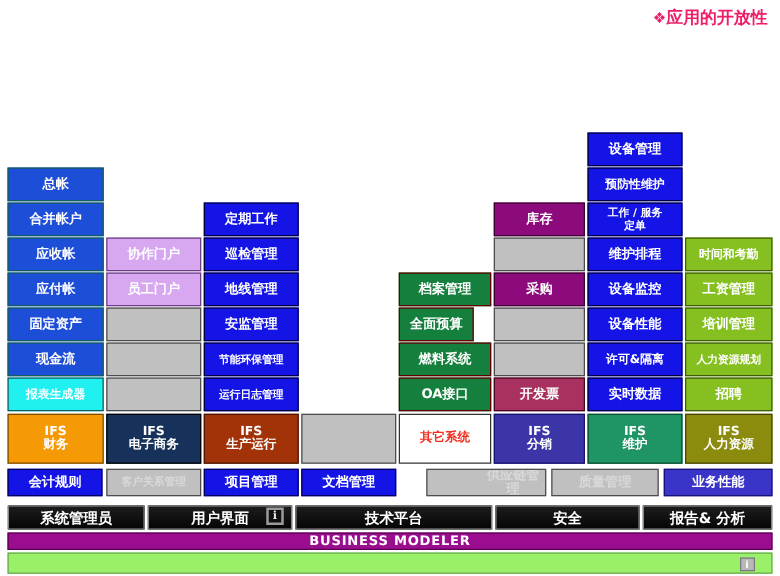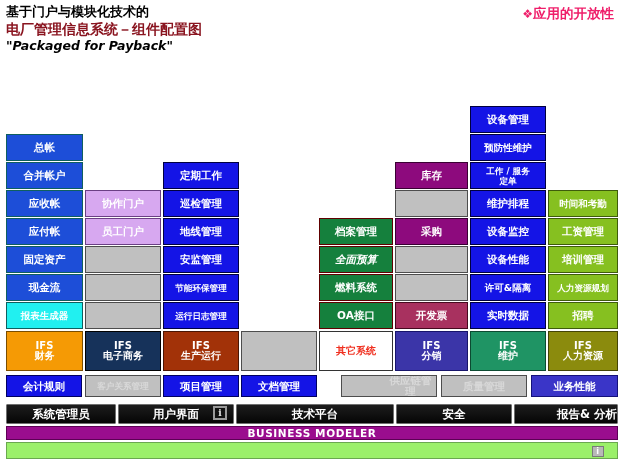--- a/index.html
+++ b/index.html
@@ -108,25 +108,20 @@
     width: 12px; height: 11px; background: #b8b8b8;
     border: 1px solid #7a7a7a; color: #ffffff;
     font-size: 8px; display: flex; align-items: center; justify-content: center;
   }
 </style>
 </head>
 <body>
 
 <div id="root">
 
-  <div class="title-block">
-    <div class="title-l1">基于门户与模块化技术的</div>
-    <div class="title-l2">电厂管理信息系统－组件配置图</div>
-    <div class="title-l3">"Packaged for Payback"</div>
-  </div>
 
   <div class="openness" id="open-app">
     <span class="bullet">❖</span><span>应用的开放性</span>
   </div>
 
   <div id="modules">
       <div class="box c-teal" style="left: 6px; top: 134px; width: 77px; height: 27px;">总帐</div>
       <div class="box c-teal" style="left: 6px; top: 162px; width: 77px; height: 27px;">合并帐户</div>
       <div class="box c-teal" style="left: 6px; top: 190px; width: 77px; height: 27px;">应收帐</div>
       <div class="box c-teal" style="left: 6px; top: 218px; width: 77px; height: 27px;">应付帐</div>
@@ -138,21 +133,21 @@
       <div class="box c-gray" style="left: 85px; top: 246px; width: 76px; height: 27px;"></div>
       <div class="box c-gray" style="left: 85px; top: 274px; width: 76px; height: 27px;"></div>
       <div class="box c-gray" style="left: 85px; top: 302px; width: 76px; height: 27px;"></div>
       <div class="box c-blue" style="left: 163px; top: 162px; width: 76px; height: 27px;">定期工作</div>
       <div class="box c-blue" style="left: 163px; top: 190px; width: 76px; height: 27px;">巡检管理</div>
       <div class="box c-blue" style="left: 163px; top: 218px; width: 76px; height: 27px;">地线管理</div>
       <div class="box c-blue" style="left: 163px; top: 246px; width: 76px; height: 27px;">安监管理</div>
       <div class="box c-blue tiny" style="left: 163px; top: 274px; width: 76px; height: 27px;">节能环保管理</div>
       <div class="box c-blue tiny" style="left: 163px; top: 302px; width: 76px; height: 27px;">运行日志管理</div>
       <div class="box c-red" style="left: 319px; top: 218px; width: 74px; height: 27px;">档案管理</div>
-      <div class="box c-red" style="left: 319px; top: 246px; width: 74px; height: 27px; font-style: italic;">全面预算</div>
+      <div class="box c-red" style="left: 319px; top: 246px; width: 60px; height: 27px;">全面预算</div>
       <div class="box c-red" style="left: 319px; top: 274px; width: 74px; height: 27px;">燃料系统</div>
       <div class="box c-red" style="left: 319px; top: 302px; width: 74px; height: 27px;">OA接口</div>
       <div class="box c-magenta" style="left: 395px; top: 162px; width: 73px; height: 27px;">库存</div>
       <div class="box c-gray" style="left: 395px; top: 190px; width: 73px; height: 27px;"></div>
       <div class="box c-magenta" style="left: 395px; top: 218px; width: 73px; height: 27px;">采购</div>
       <div class="box c-gray" style="left: 395px; top: 246px; width: 73px; height: 27px;"></div>
       <div class="box c-gray" style="left: 395px; top: 274px; width: 73px; height: 27px;"></div>
       <div class="box c-rose" style="left: 395px; top: 302px; width: 73px; height: 27px;">开发票</div>
       <div class="box c-blue" style="left: 470px; top: 106px; width: 76px; height: 27px;">设备管理</div>
       <div class="box c-blue sm" style="left: 470px; top: 134px; width: 76px; height: 27px;">预防性维护</div>
@@ -198,21 +193,21 @@
       <div class="blackbar" style="left: 118px; top: 404px; width: 116px;">
         <span>用户界面</span>
         <span class="info-icon" style="right: 6px; top: 1px;">i</span>
       </div>
       <div class="blackbar" style="left: 236px; top: 404px; width: 158px;">
         <span>技术平台</span>
       </div>
       <div class="blackbar" style="left: 396px; top: 404px; width: 116px;">
         <span>安全</span>
       </div>
-      <div class="blackbar" style="left: 514px; top: 404px; width: 104px; justify-content: flex-end;">
+      <div class="blackbar" style="left: 514px; top: 404px; width: 104px;">
         <span>报告&amp; 分析</span>
       </div>
     </div>
 
   <div id="bm-bar">
     <span>BUSINESS MODELER</span>
   </div>
 
   <div id="el-bar">
     <span id="el-icon">i</span>

